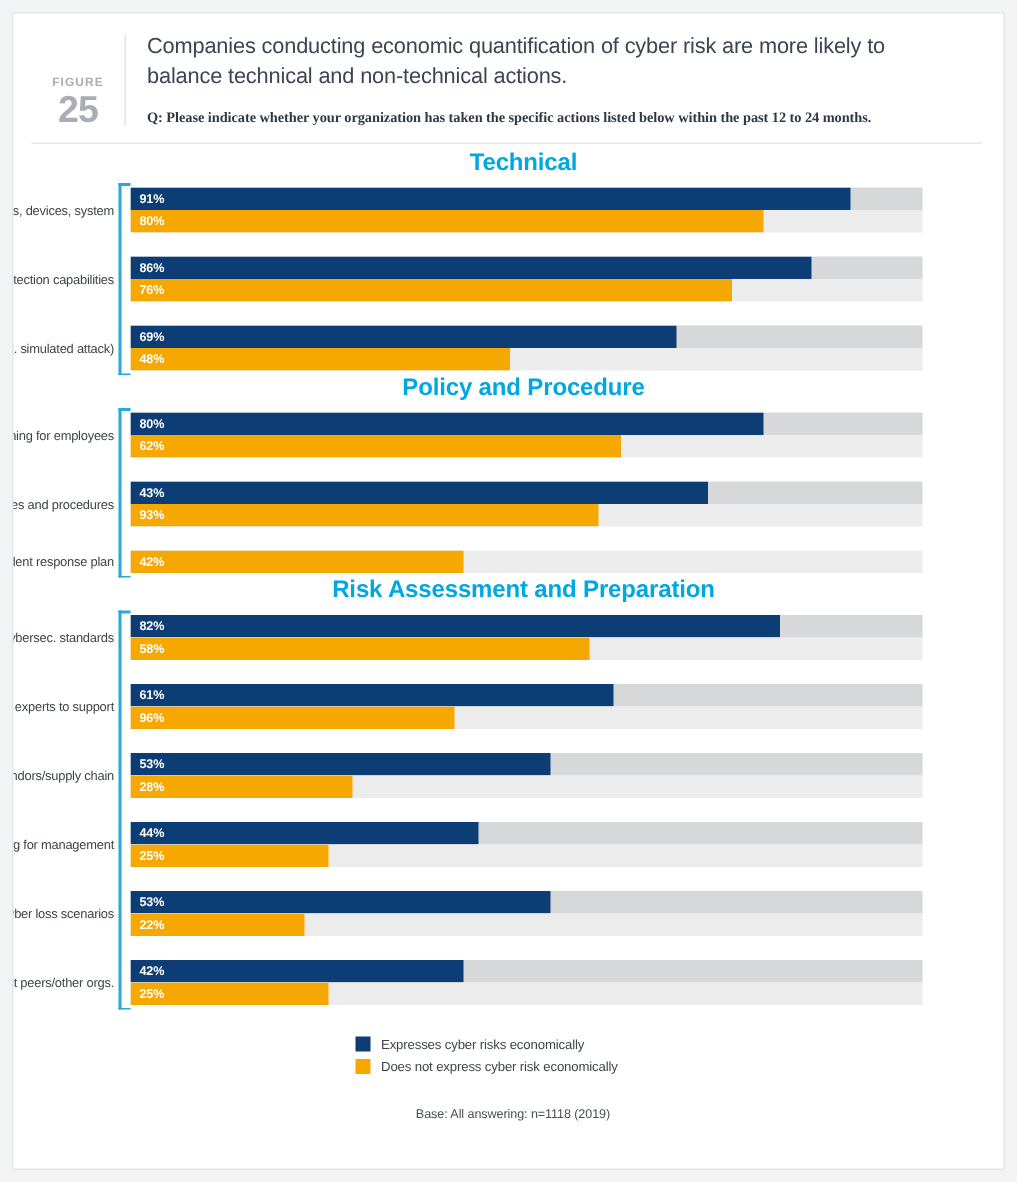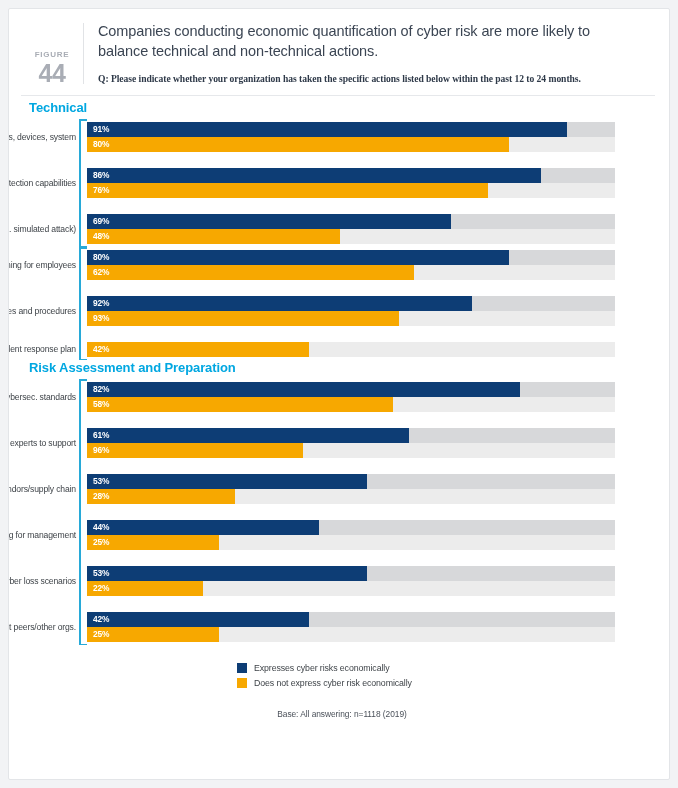--- a/index.html
+++ b/index.html
@@ -92,22 +92,22 @@
 
   
   #chart {
     position: relative;
     padding-top: 4px;
   }
 
   .section { position: relative; }
 
   .section-title {
-    text-align: left;
-    font-size: 13px;
+    text-align: center;
+    font-size: 16px;
     font-weight: 700;
     color: #00a7e1;
     letter-spacing: -0.1px;
     padding-left: 20px;
     margin-bottom: 4px;
   }
 
   .section-body {
     position: relative;
     margin-left: 66px;
@@ -226,21 +226,21 @@
   }
 </style>
 </head>
 <body>
 
 <div id="card">
 
   <div id="header">
     <div id="fig-block">
       <div id="fig-word">FIGURE</div>
-      <div id="fig-num">44</div>
+      <div id="fig-num">25</div>
     </div>
     <div id="header-divider"></div>
     <div id="header-text">
       <div id="title">Companies conducting economic quantification of cyber risk are more likely to balance technical and non-technical actions.</div>
       <div id="question">Q: Please indicate whether your organization has taken the specific actions listed below within the past 12 to 24 months.</div>
     </div>
     <div id="head-rule"></div>
   </div>
 
   <div id="chart">
@@ -289,20 +289,21 @@
                 <div class="track gold">
                   <div class="fill gold" style="width: 48%;"></div>
                   <div class="bar-value">48%</div>
                 </div>
               </div>
             </div>
           </div>
         </div>
       </div>
       <div class="section">
+        <div class="section-title">Policy and Procedure</div>
         <div class="section-body">
           <div class="bracket">
             <div class="bracket-line"></div>
             <div class="bracket-tick top"></div>
             <div class="bracket-tick bottom"></div>
           </div>
           <div class="rows">
             <div class="row">
               <div class="row-label">Implement awareness training for employees</div>
               <div class="bars">
@@ -314,21 +315,21 @@
                   <div class="fill gold" style="width: 62%;"></div>
                   <div class="bar-value">62%</div>
                 </div>
               </div>
             </div>
             <div class="row">
               <div class="row-label">Strengthen cybersecurity policies and procedures</div>
               <div class="bars">
                 <div class="track navy">
                   <div class="fill navy" style="width: 73%;"></div>
-                  <div class="bar-value">92%</div>
+                  <div class="bar-value">43%</div>
                 </div>
                 <div class="track gold">
                   <div class="fill gold" style="width: 59%;"></div>
                   <div class="bar-value">93%</div>
                 </div>
               </div>
             </div>
             <div class="row">
               <div class="row-label">Review/update our cyber incident response plan</div>
               <div class="bars">

